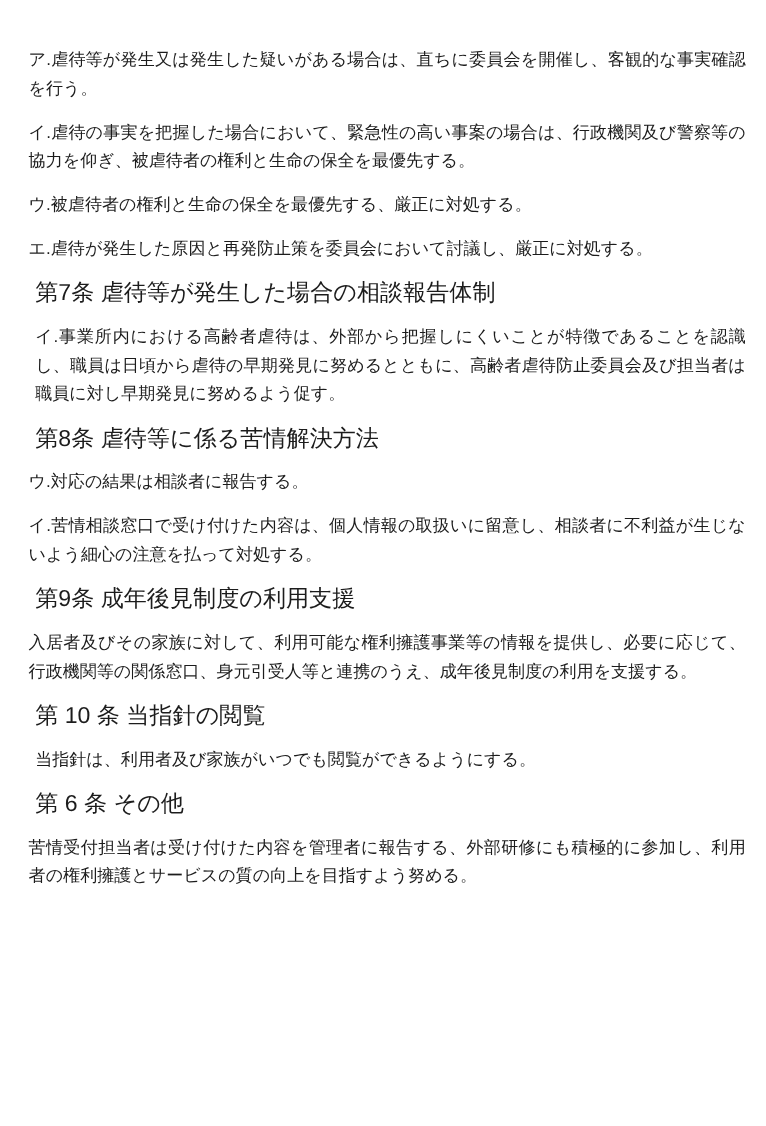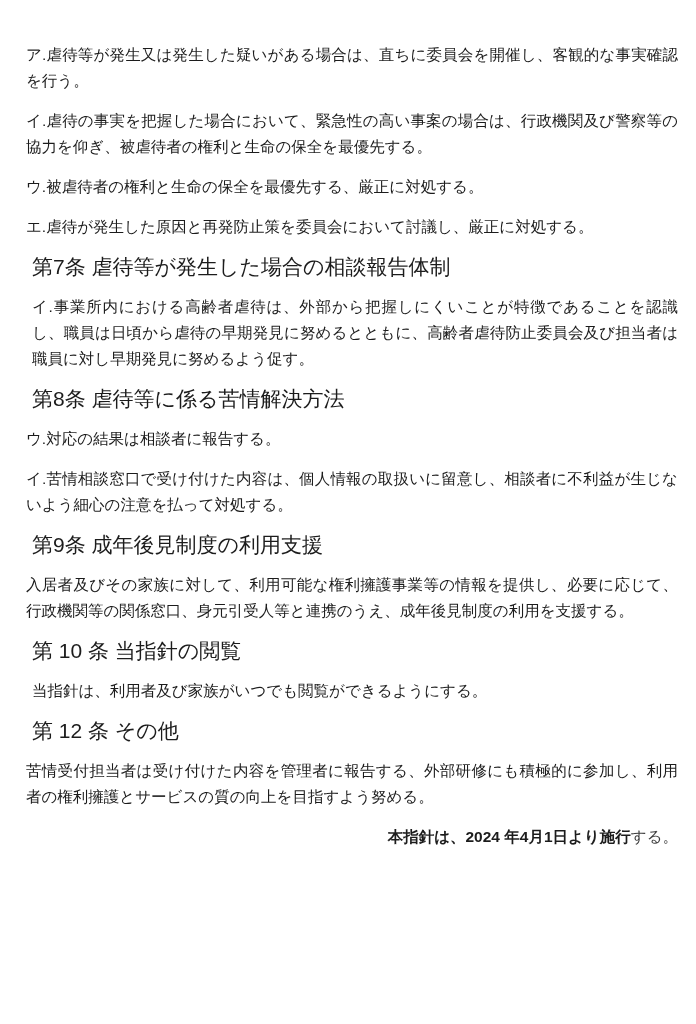--- a/index.html
+++ b/index.html
@@ -56,17 +56,16 @@
       <p class="para">エ.虐待が発生した原因と再発防止策を委員会において討議し、厳正に対処する。</p>
       <h2 class="heading">第7条 虐待等が発生した場合の相談報告体制</h2>
       <p class="para indent">イ.事業所内における高齢者虐待は、外部から把握しにくいことが特徴であることを認識し、職員は日頃から虐待の早期発見に努めるとともに、高齢者虐待防止委員会及び担当者は職員に対し早期発見に努めるよう促す。</p>
       <h2 class="heading">第8条 虐待等に係る苦情解決方法</h2>
       <p class="para">ウ.対応の結果は相談者に報告する。</p>
       <p class="para">イ.苦情相談窓口で受け付けた内容は、個人情報の取扱いに留意し、相談者に不利益が生じないよう細心の注意を払って対処する。</p>
       <h2 class="heading">第9条 成年後見制度の利用支援</h2>
       <p class="para">入居者及びその家族に対して、利用可能な権利擁護事業等の情報を提供し、必要に応じて、行政機関等の関係窓口、身元引受人等と連携のうえ、成年後見制度の利用を支援する。</p>
       <h2 class="heading">第 10 条 当指針の閲覧</h2>
       <p class="para indent">当指針は、利用者及び家族がいつでも閲覧ができるようにする。</p>
-      <h2 class="heading">第 12 条 その他</h2>
+      <h2 class="heading">第 6 条 その他</h2>
       <p class="para">苦情受付担当者は受け付けた内容を管理者に報告する、外部研修にも積極的に参加し、利用者の権利擁護とサービスの質の向上を目指すよう努める。</p>
-      <p class="closing"><span>本指針は、2024 年4月1日より施行</span><span class="closing-normal">する。</span></p>
     </div>
 </div>
 
 </body></html>

